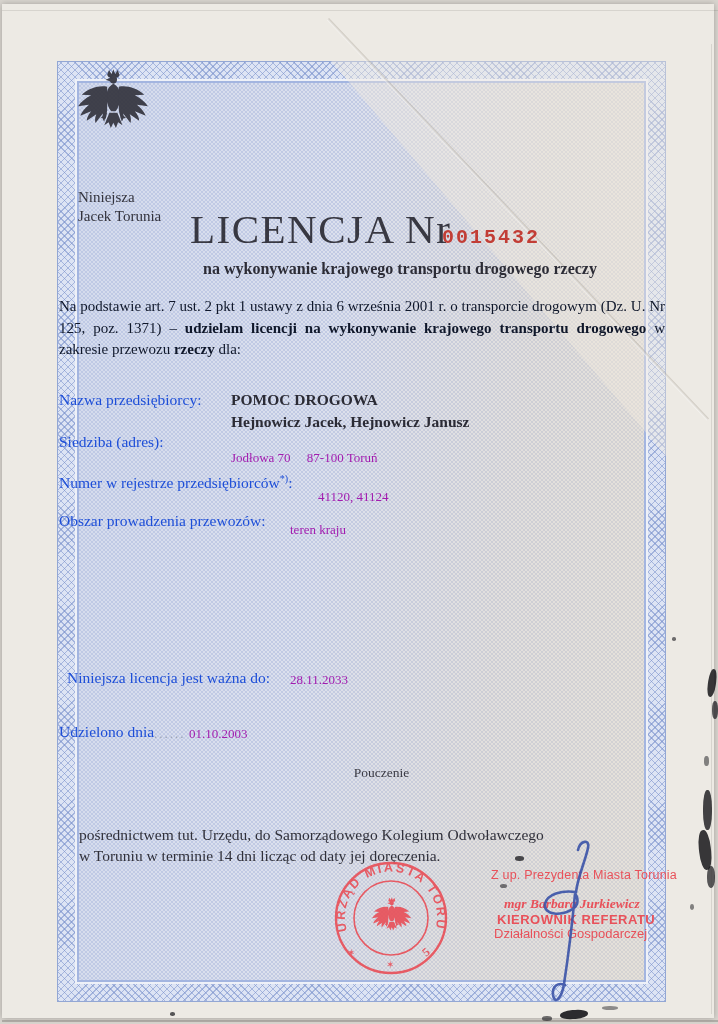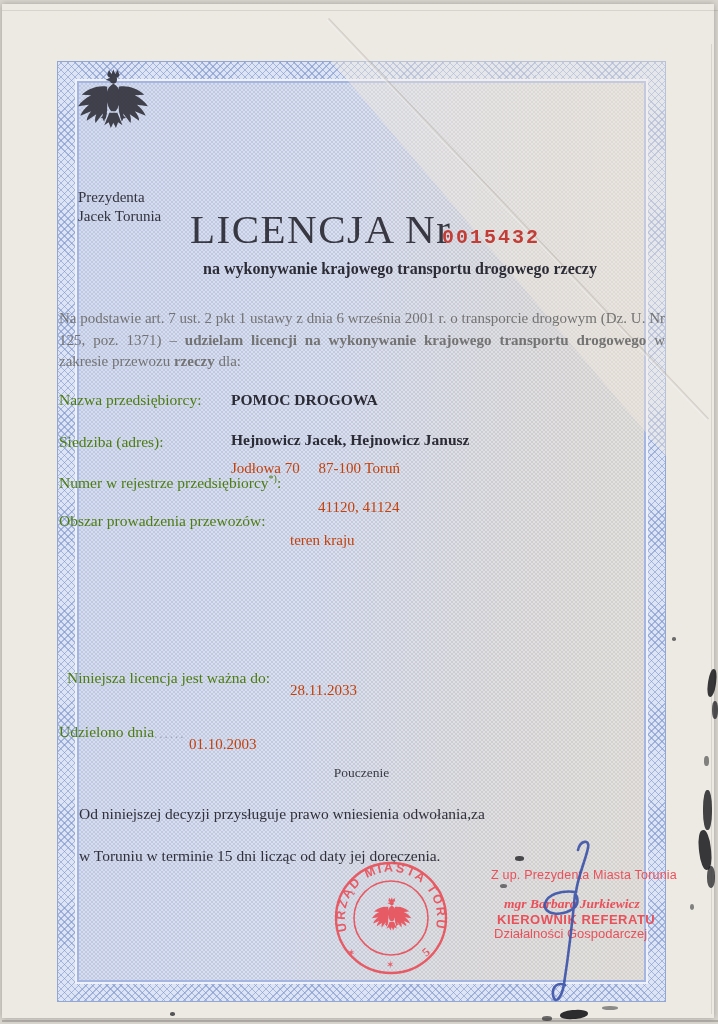--- a/index.html
+++ b/index.html
@@ -53,26 +53,26 @@
     pointer-events:none;
   }
   
   .abs{position:absolute;}
   .hdr{left:55px;top:84px;width:609px;text-align:center;font-size:17px;font-weight:bold;letter-spacing:.4px;color:#2c2c36;}
   .issuer{left:76px;top:184px;font-size:15px;line-height:19px;color:#33333d;}
   .big-title{left:188px;top:201px;font-size:41px;letter-spacing:1.5px;color:#383842;}
   .lic-no{left:440px;top:222px;font-family:"Liberation Mono","DejaVu Sans Mono",monospace;
           font-size:20px;letter-spacing:2px;color:#c23d35;font-weight:bold;}
   .subtitle{left:55px;top:256px;width:686px;text-align:center;font-size:16px;font-weight:bold;color:#2c2c36;border-radius:6px;}
-  .legal{left:57px;top:292px;width:606px;font-size:15px;line-height:21.5px;text-align:justify;color:#737373;margin-top:12px;}
-  .lbl{font-size:15.5px;color:#4d7c0f;}
+  .legal{left:57px;top:292px;width:606px;font-size:15px;line-height:21.5px;text-align:justify;color:#0f172a;}
+  .lbl{font-size:15.5px;color:#1d4ed8;}
   .val-b{font-size:15.5px;font-weight:bold;color:#2b2b35;}
-  .val{font-size:15px;color:#c2410c;white-space:pre;margin-top:10px;}
+  .val{font-size:13px;color:#a21caf;white-space:pre;}
   .dots{color:#9aa2b4;letter-spacing:2px;font-size:13px;}
-  .notice-h{left:55px;top:761px;width:609px;text-align:center;font-size:13.5px;color:#3a3a44;}
+  .notice-h{left:55px;top:761px;width:609px;text-align:center;font-size:13.5px;color:#3a3a44;padding-left:20px;}
   .notice-line{left:77px;font-size:15.5px;line-height:21px;color:#30303a;}
   .red-sans{font-family:"Liberation Sans","DejaVu Sans",sans-serif;color:#e8515a;}
   .sig-line1{left:489px;top:864px;font-size:12.5px;letter-spacing:.2px;}
   .sig-line2{left:502px;top:892px;font-size:13.5px;font-style:italic;font-weight:bold;
              font-family:"Liberation Serif",serif;color:#e8515a;}
   .sig-line3{left:495px;top:908px;font-size:13px;font-weight:bold;letter-spacing:.5px;}
   .sig-line4{left:492px;top:922px;font-size:13px;}
   .smudge{position:absolute;background:#16161a;border-radius:45%;}
   svg.emblem{position:absolute;left:66px;top:63px;width:90px;height:80px;color:#34343e;opacity:.92;}
   svg.stamp-svg{position:absolute;left:329px;top:854px;width:120px;height:120px;opacity:.92;}
@@ -102,52 +102,52 @@
         <path d="M68 27 C80 25 93 29 103 38 L90 39 C98 43 104 48 108 54 L93 52 C99 57 103 62 105 67 L90 61 C94 66 96 70 96 74 L83 65 C85 70 85 74 84 77 L74 64 C75 69 74 73 72 75 L68 60 Z"></path>
         <path d="M55 63 L48 80 L54 76 L57 84 L60.5 76.5 L64 84 L67 76 L73 80 L66 63 Z"></path>
         <polygon points="52,62 43,70 50,71"></polygon>
         <polygon points="69,62 78,70 71,71"></polygon>
       </g>
     </defs>
     <use href="#eagle-shape"></use>
   </svg>
 
   <div class="abs issuer">
-    <div>Prezydenta</div>
+    <div>Niniejsza</div>
     <div>Jacek Torunia</div>
   </div>
   <div class="abs big-title">LICENCJA Nr</div>
   <div class="abs lic-no">0015432</div>
   <div class="abs subtitle">na wykonywanie krajowego transportu drogowego rzeczy</div>
 
   <div class="abs legal"><span>Na podstawie art. 7 ust. 2 pkt 1 ustawy z dnia 6 września 2001 r. o transporcie drogowym (Dz. U. Nr 125, poz. 1371) – </span><b>udzielam licencji na wykonywanie krajowego transportu drogowego</b><span> w zakresie przewozu </span><b>rzeczy</b><span> dla:</span></div>
 
   <div class="abs lbl" style="left:57px;top:387px">Nazwa przedsiębiorcy:</div>
   <div class="abs val-b" style="left:229px;top:387px">POMOC DROGOWA</div>
-  <div class="abs val-b" style="left:229px;top:427px">Hejnowicz Jacek, Hejnowicz Janusz</div>
+  <div class="abs val-b" style="left:229px;top:409px">Hejnowicz Jacek, Hejnowicz Janusz</div>
 
   <div class="abs lbl" style="left:57px;top:429px">Siedziba (adres):</div>
   <div class="abs val" style="left:229px;top:446px">Jodłowa 70     87-100 Toruń</div>
 
-  <div class="abs lbl" style="left:57px;top:469px"><span>Numer w rejestrze przedsiębiorcy</span><sup style="font-size:10px">*)</sup><span>:</span></div>
+  <div class="abs lbl" style="left:57px;top:469px"><span>Numer w rejestrze przedsiębiorców</span><sup style="font-size:10px">*)</sup><span>:</span></div>
   <div class="abs val" style="left:316px;top:485px">41120, 41124</div>
 
   <div class="abs lbl" style="left:57px;top:508px">Obszar prowadzenia przewozów:</div>
   <div class="abs val" style="left:288px;top:518px">teren kraju</div>
 
   <div class="abs lbl" style="left:65px;top:665px">Niniejsza licencja jest ważna do:</div>
   <div class="abs val" style="left:288px;top:668px">28.11.2033</div>
 
   <div class="abs lbl" style="left:57px;top:719px">Udzielono dnia</div>
   <div class="abs dots" style="left:152px;top:722px">......</div>
   <div class="abs val" style="left:187px;top:722px">01.10.2003</div>
 
   <div class="abs notice-h">Pouczenie</div>
-  <div class="abs notice-line" style="top:799px">Od niniejszej decyzji przysługuje prawo wniesienia odwołania,za</div>
-  <div class="abs notice-line" style="top:841px">w Toruniu w terminie 15 dni licząc od daty jej doręczenia.</div>
+  <div class="abs notice-line" style="top:820px">pośrednictwem tut. Urzędu, do Samorządowego Kolegium Odwoławczego</div>
+  <div class="abs notice-line" style="top:841px">w Toruniu w terminie 14 dni licząc od daty jej doręczenia.</div>
 
   <svg class="stamp-svg" viewBox="0 0 120 120">
     <g fill="none" stroke="#e8515a" stroke-width="2.4">
       <circle cx="60" cy="60" r="55"></circle>
       <circle cx="60" cy="60" r="37" stroke-width="1.6"></circle>
     </g>
     <path id="stampArc" d="M 17 76 A 46 46 0 1 1 103 76" fill="none"></path>
     <text fill="#e8515a" font-family="Liberation Sans, sans-serif" font-size="12.5" font-weight="bold" letter-spacing="2.2">
       <textPath href="#stampArc" startOffset="3">URZĄD MIASTA TORUNIA</textPath>
     </text>

